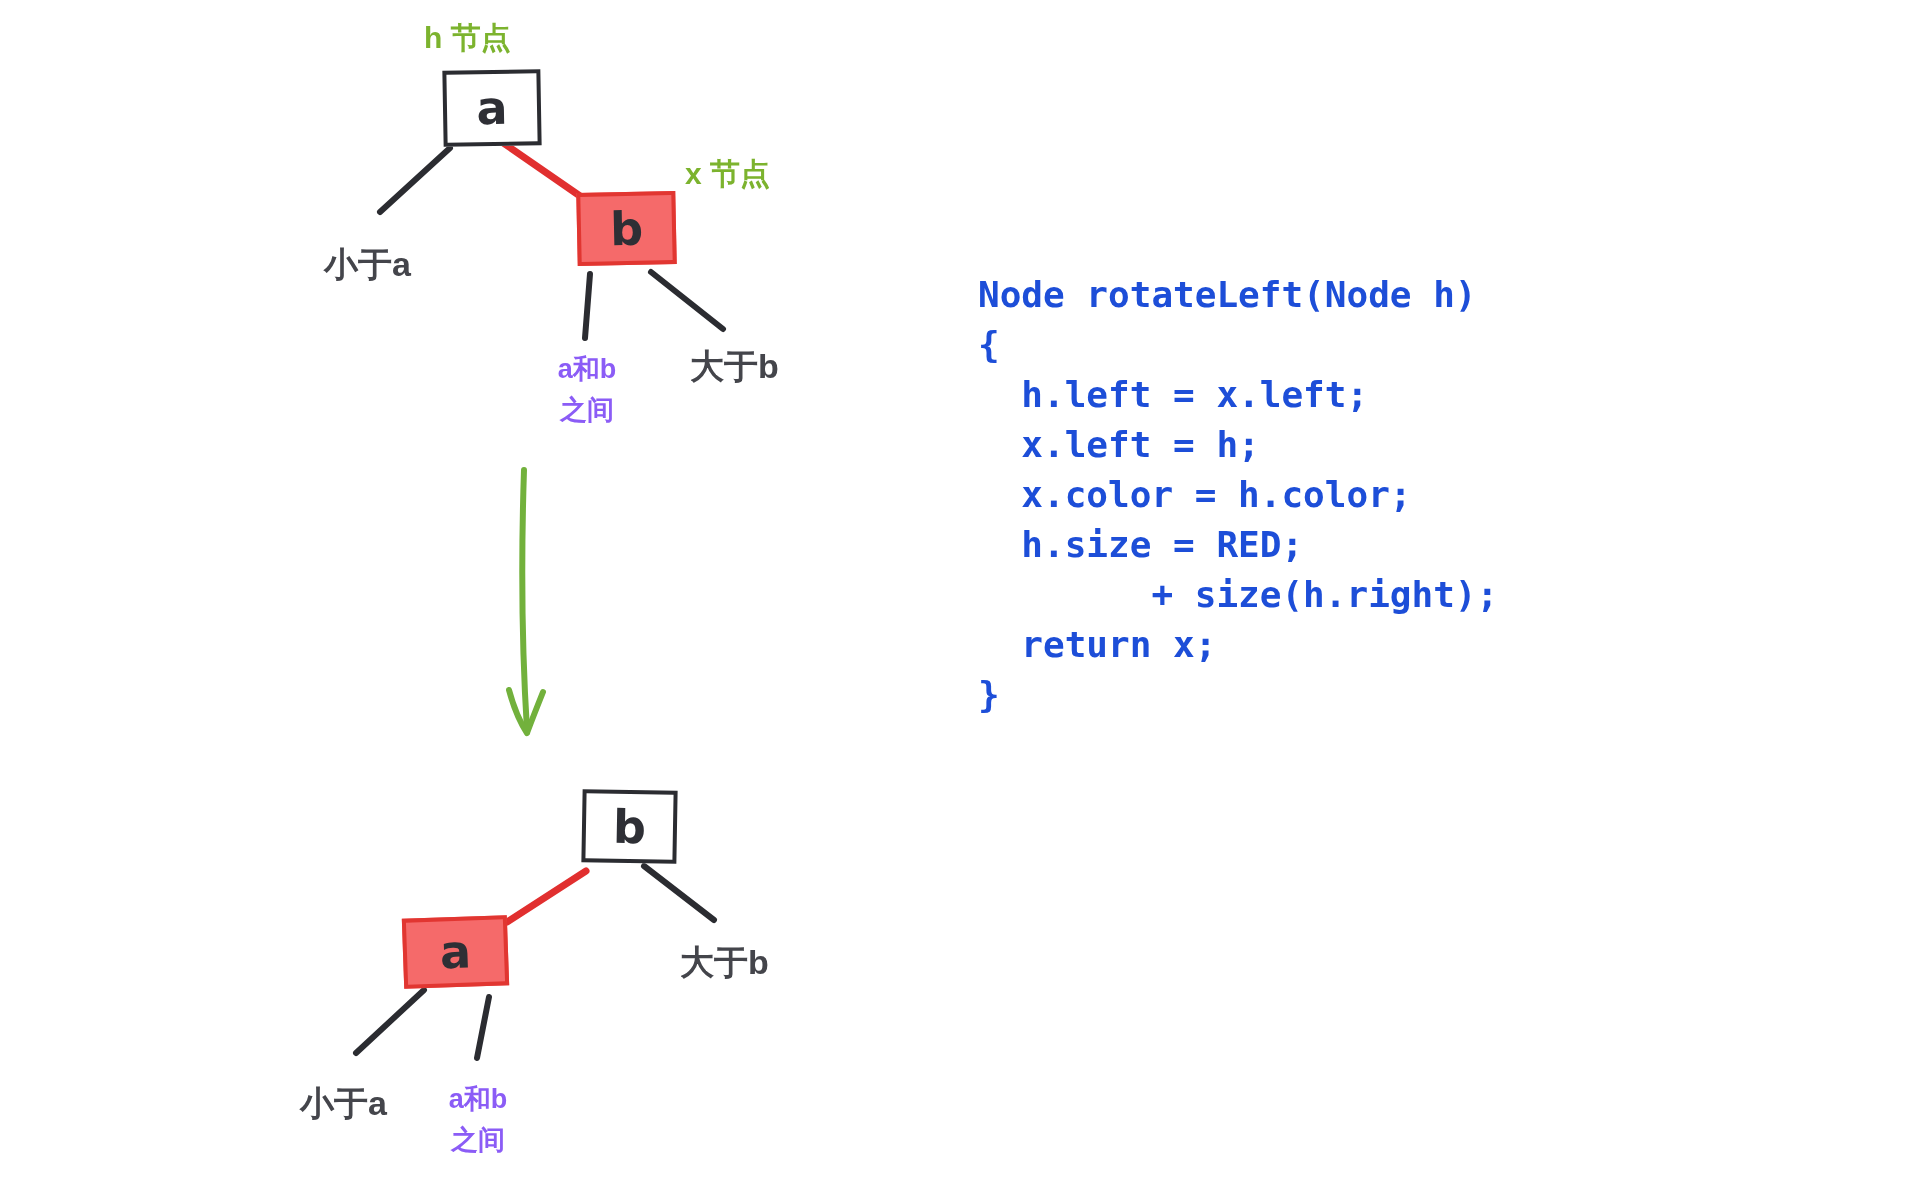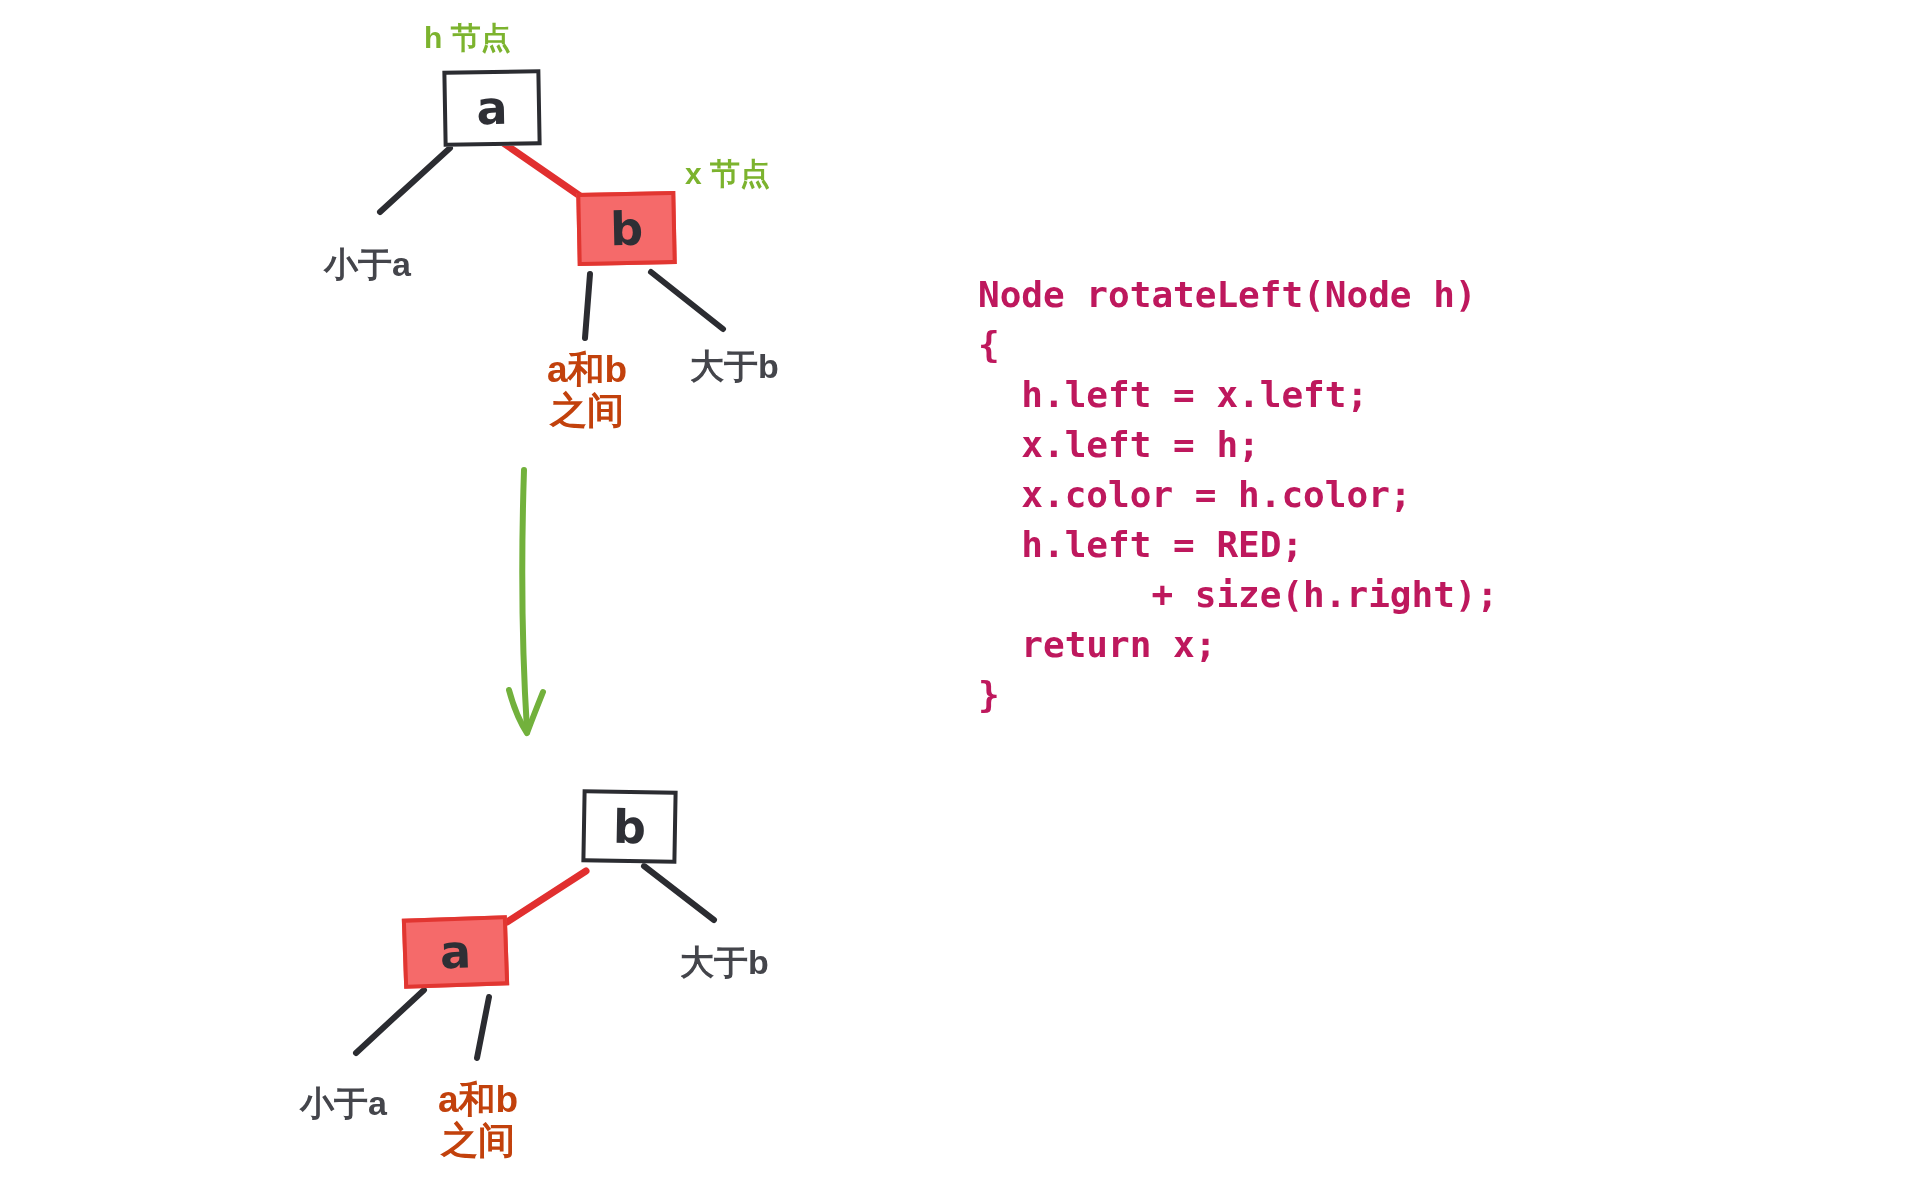--- a/index.html
+++ b/index.html
@@ -52,34 +52,34 @@
     position: absolute;
     font-size: 30px;
     font-weight: bold;
     color: #7cb32e;
     white-space: nowrap;
   }
   .lbl-2line {
     position: absolute;
     width: 84px;
     text-align: center;
-    font-size: 37px;
+    font-size: 27px;
     font-weight: 600;
-    color: #c2410c;
+    color: #8b5cf6;
     line-height: 41px;
   }
   .code {
     position: absolute;
     left: 978px;
     top: 270px;
     font-family: "DejaVu Sans Mono", monospace;
     font-size: 36px;
     line-height: 50px;
     font-weight: 600;
-    color: #be185d;
+    color: #1d4ed8;
   }
   .code-line {
     white-space: pre;
     height: 50px;
   }
   .logo {
     position: absolute;
     left: 1650px;
     top: 1053px;
     display: flex;
@@ -152,21 +152,21 @@
     <div>a和b</div>
     <div>之间</div>
   </div>
 
   <div class="code">
     <div class="code-line">Node rotateLeft(Node h)</div>
     <div class="code-line">{</div>
     <div class="code-line">  h.left = x.left;</div>
     <div class="code-line">  x.left = h;</div>
     <div class="code-line">  x.color = h.color;</div>
-    <div class="code-line">  h.left = RED;</div>
+    <div class="code-line">  h.size = RED;</div>
     <div class="code-line">        + size(h.right);</div>
     <div class="code-line">  return x;</div>
     <div class="code-line">}</div>
   </div>
 
   <div class="logo">
     <svg width="48" height="52" viewBox="0 0 48 52" xmlns="http://www.w3.org/2000/svg">
       <defs>
         <linearGradient id="lg-orange" x1="0" y1="0" x2="1" y2="1">
           <stop offset="0" stop-color="#f09a56"></stop>

